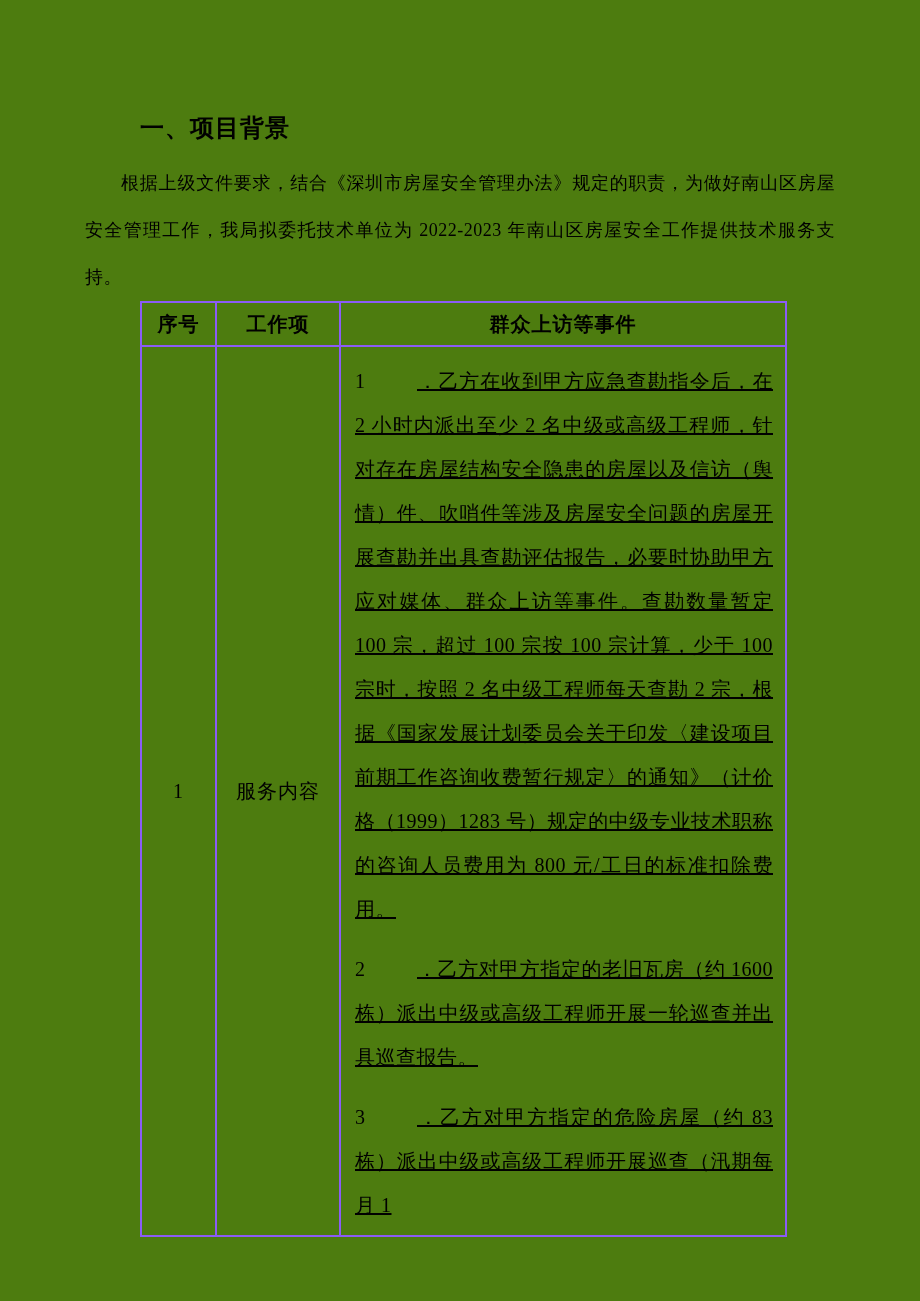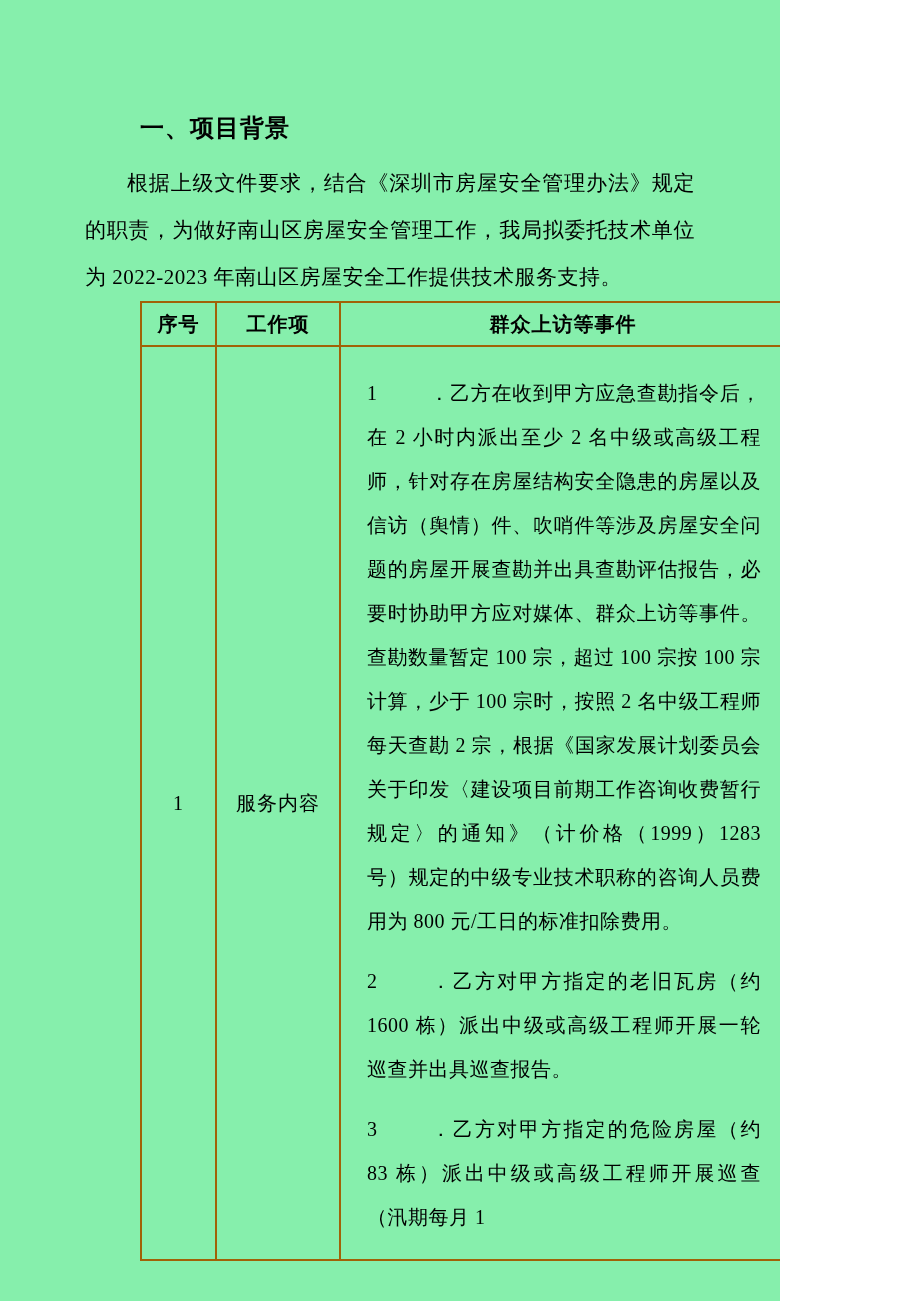--- a/index.html
+++ b/index.html
@@ -2,61 +2,61 @@
 <html><head>
 <meta charset="utf-8">
 <style>
   html, body {
     margin: 0;
     padding: 0;
     background: #ffffff;
   }
   .page {
     position: relative;
-    width: 780px;
+    width: 920px;
     height: 1301px;
-    background: #86efac;
+    background: #4d7c0f;
     box-sizing: border-box;
     padding: 112px 85px 0 85px;
     color: #000000;
     font-family: "Liberation Serif", serif;
     overflow: hidden;
   }
   .heading {
     margin: 0 0 0 55px;
     font-family: "Liberation Sans", sans-serif;
     font-weight: bold;
     font-size: 24px;
     line-height: 32px;
     letter-spacing: 1px;
   }
   .heading-2 {
     margin-top: 34px;
     margin-bottom: 14px;
   }
   .body-para {
     margin: 16px 0 0 0;
-    font-size: 21px;
+    font-size: 18px;
     line-height: 47px;
     text-indent: 2em;
     text-align: justify;
     letter-spacing: 0.5px;
   }
   table.services-table {
     border-collapse: collapse;
     margin-left: 55px;
     width: 645px;
     table-layout: fixed;
   }
   table.services-table col.c1 { width: 75px; }
   table.services-table col.c2 { width: 124px; }
   table.services-table col.c3 { width: 446px; }
   table.services-table th,
   table.services-table td {
-    border: 2px solid #a16207;
+    border: 2px solid #8b5cf6;
     vertical-align: middle;
   }
   table.services-table th {
     font-family: "Liberation Sans", sans-serif;
     font-weight: bold;
     font-size: 20px;
     height: 40px;
     text-align: center;
     letter-spacing: 1px;
   }
@@ -67,21 +67,22 @@
   }
   td.cell-content {
     padding: 12px 12px 8px 14px;
     font-size: 20px;
     line-height: 44px;
     text-align: justify;
     vertical-align: top;
     letter-spacing: 0.5px;
   }
   .content-item {
-    margin: 12px;
+    margin: 0;
+    text-decoration: underline;
   }
   .content-item + .content-item {
     margin-top: 16px;
   }
   .item-num {
     display: inline-block;
     width: 62px;
   }
 </style>
 </head>

